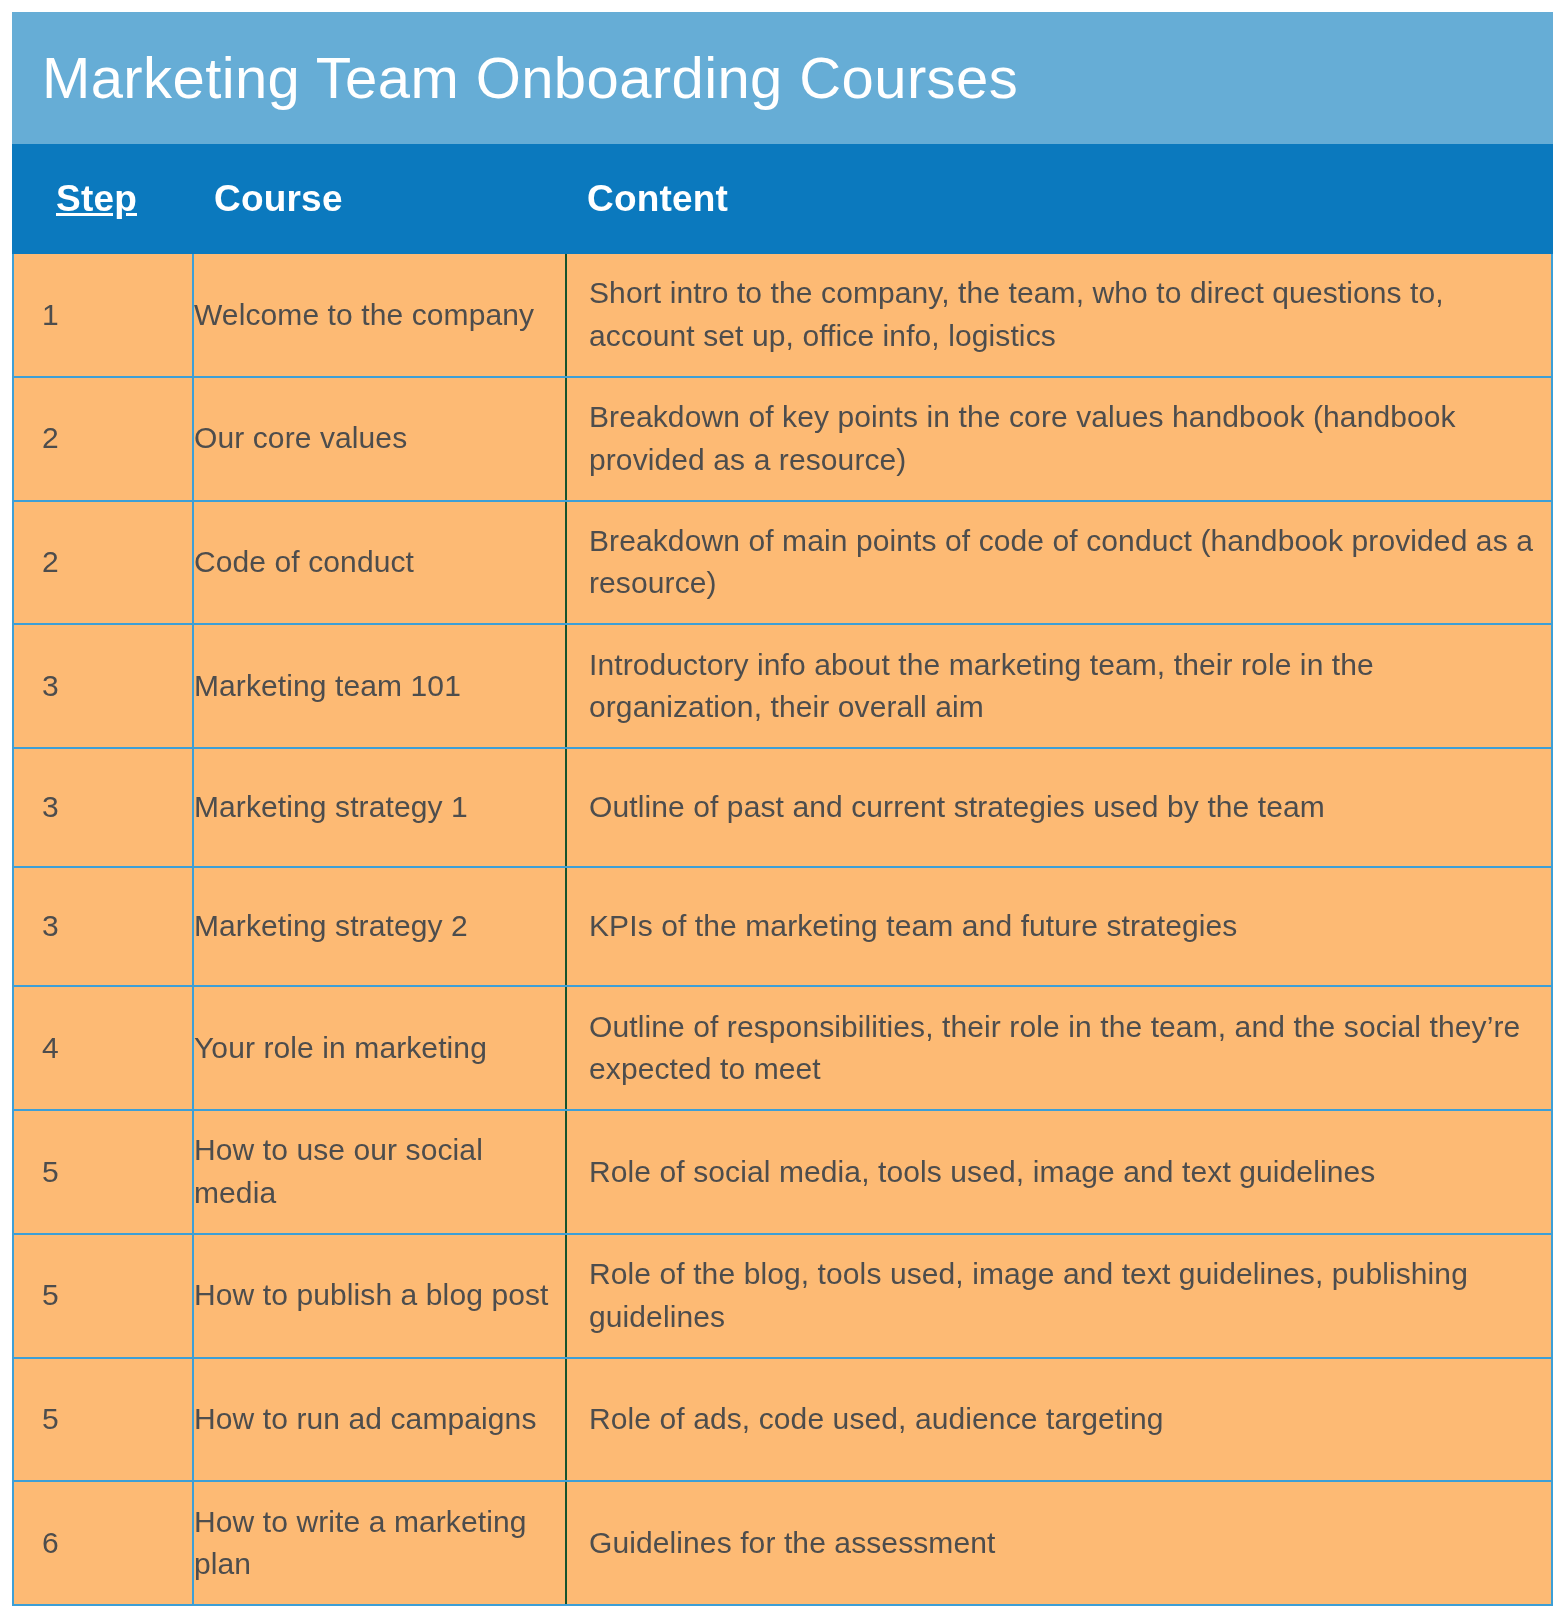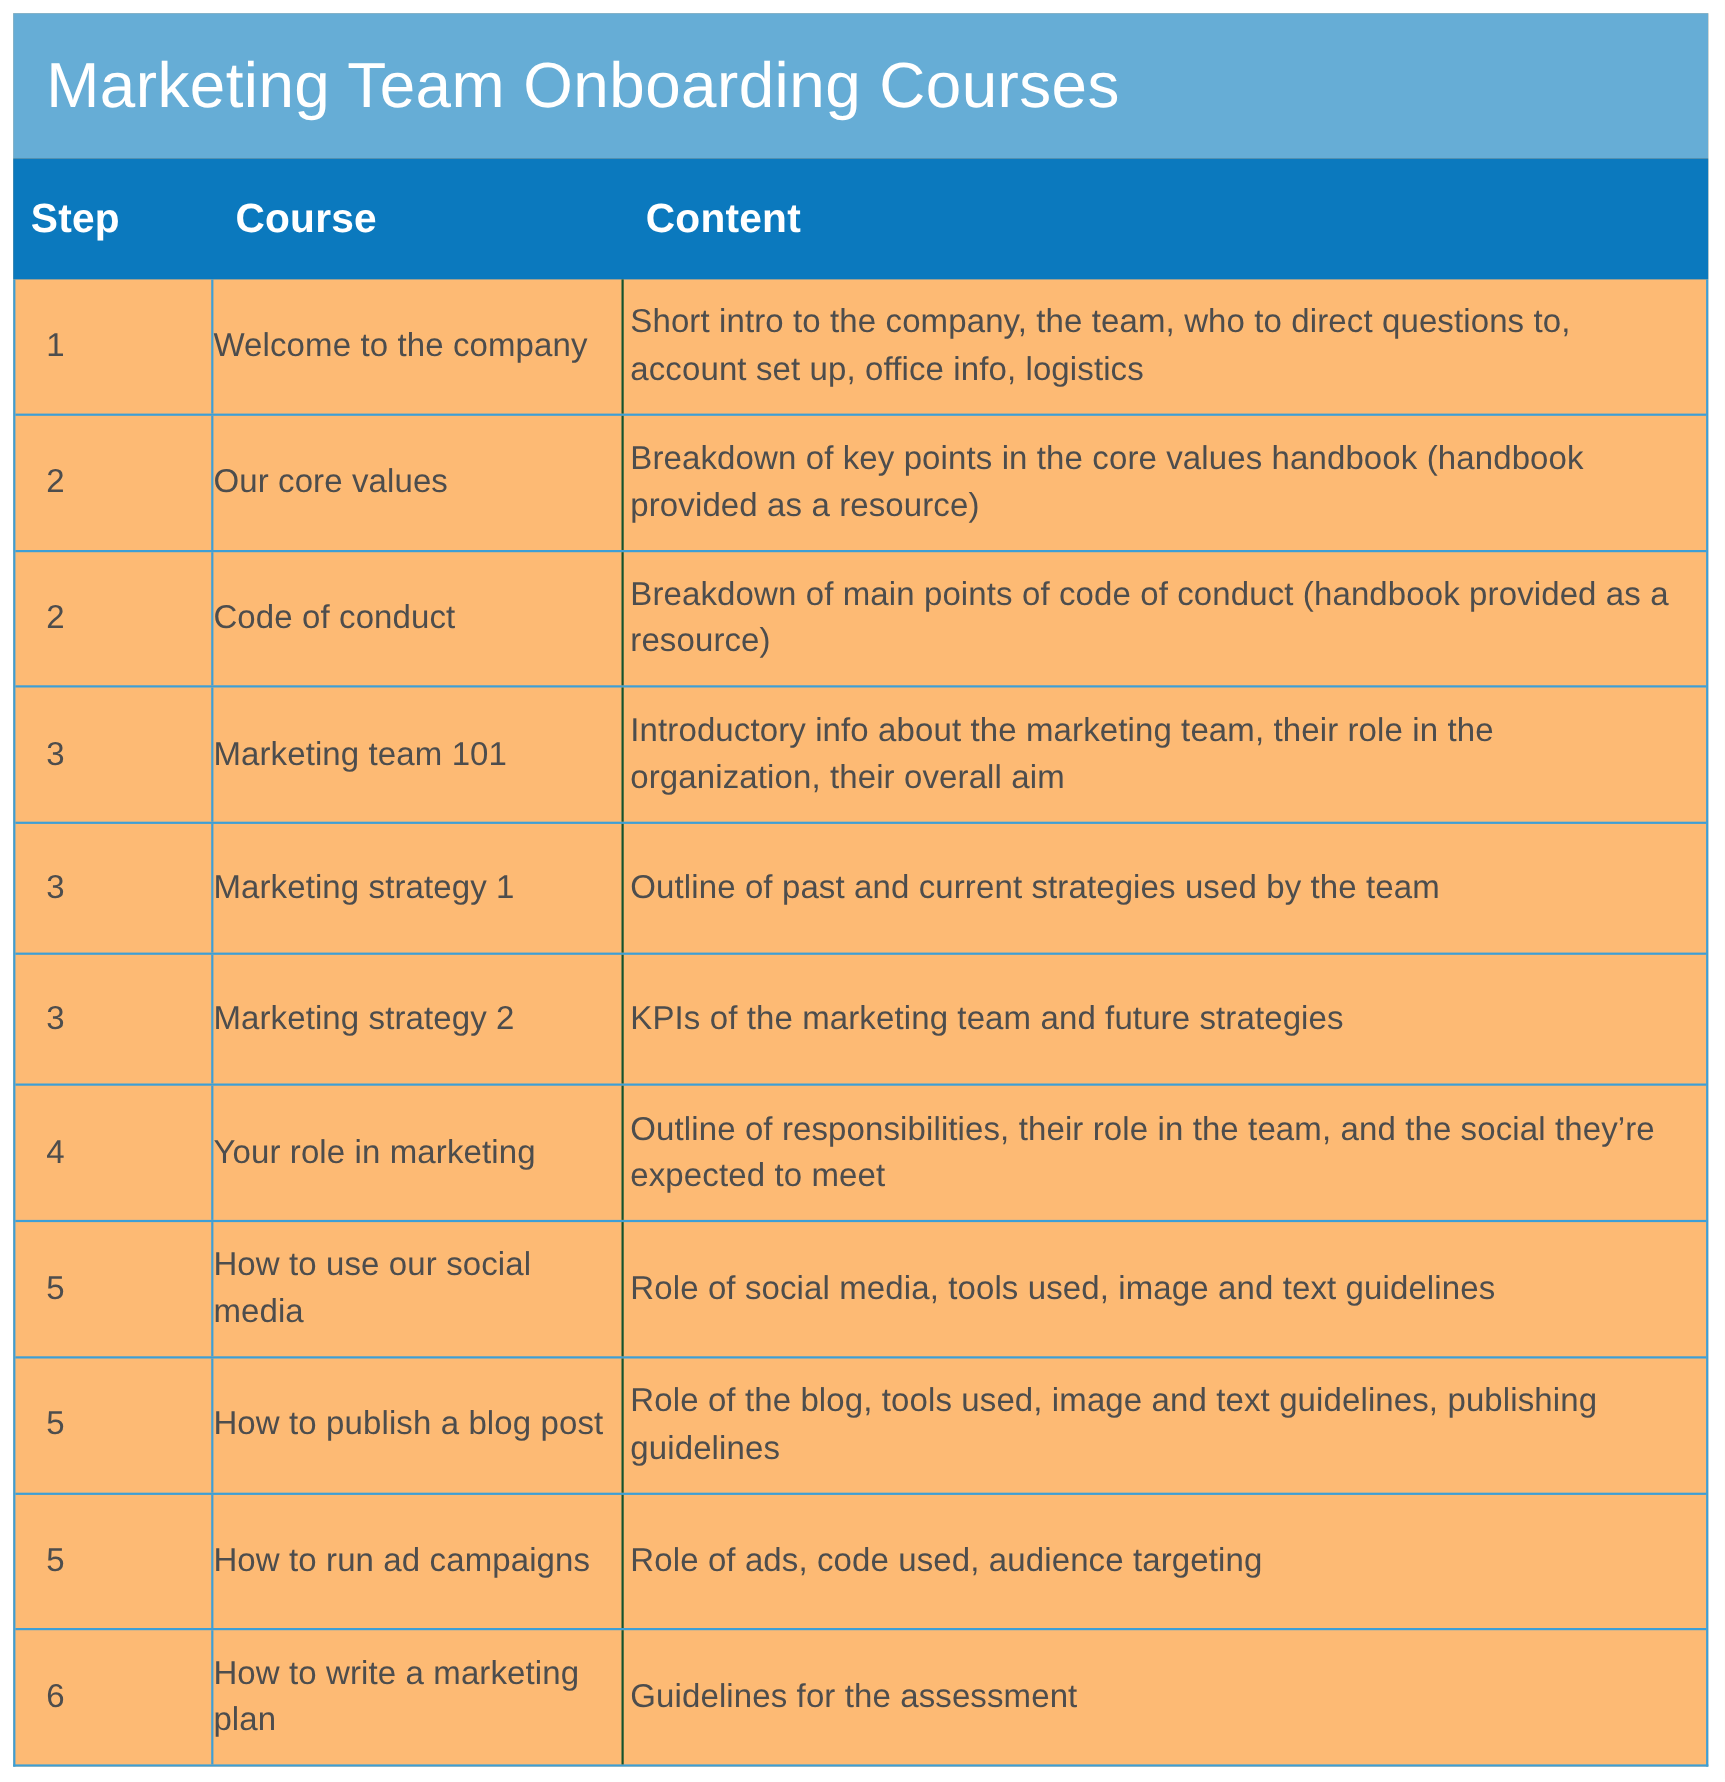--- a/index.html
+++ b/index.html
@@ -64,21 +64,21 @@
   .head-cell {
     color: #ffffff;
     font-size: 37px;
     font-weight: 700;
     letter-spacing: 0.2px;
     box-sizing: border-box;
     font-family: "Liberation Sans", sans-serif;
   }
 
   
-  .col-step    { flex: 0 0 180px; padding-left: 16px; }
+  .col-step    { flex: 0 0 180px; padding-left: 44px; text-decoration: underline; }
   .col-course  { flex: 0 0 373px; padding-left: 22px; }
   .col-content { flex: 1 1 auto;  padding-left: 22px; }
 
   
   .tbody {
     flex: 1 1 auto;
     display: flex;
     flex-direction: column;
     border-left: 2px solid #3d9fd6;
     border-right: 2px solid #3d9fd6;
@@ -117,21 +117,21 @@
     padding-left: 28px;
     border-right: 2px solid #3d9fd6;
   }
   .cell.course {
     flex: 0 0 373px;
     padding-right: 12px;
     border-right: 2px solid #14532d;
   }
   .cell.content {
     flex: 1 1 auto;
-    padding-left: 6px;
+    padding-left: 22px;
     padding-right: 18px;
   }
 </style>
 </head>
 <body>
 
 <div class="page">
   <div class="table-card">
 
     <div class="title-band">

